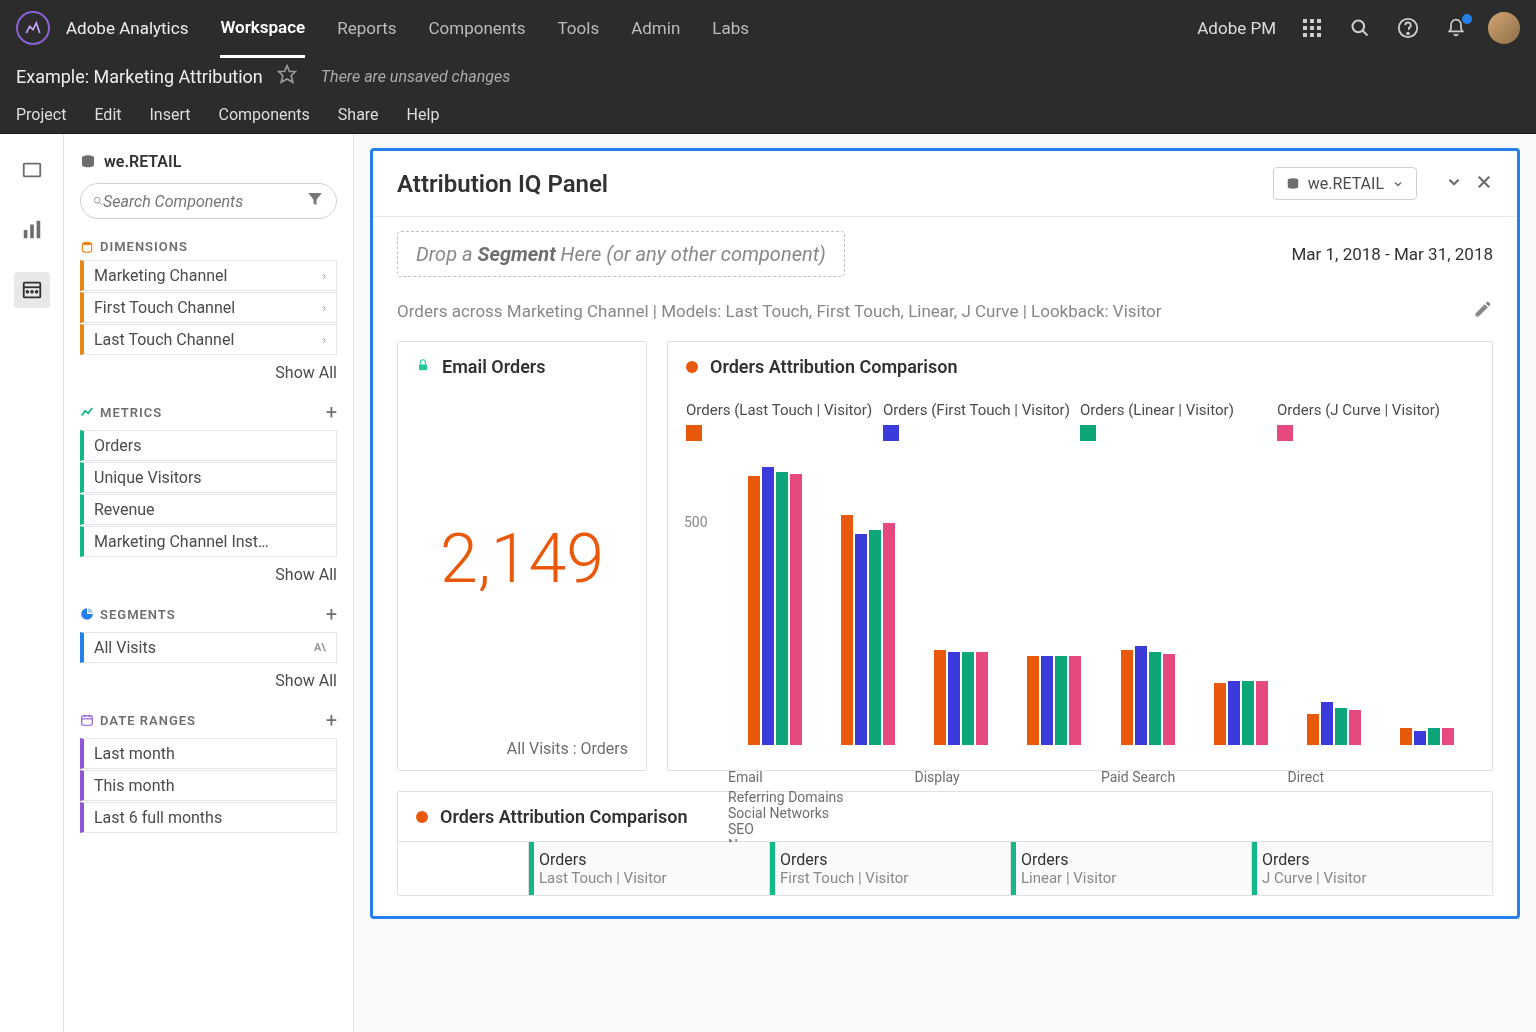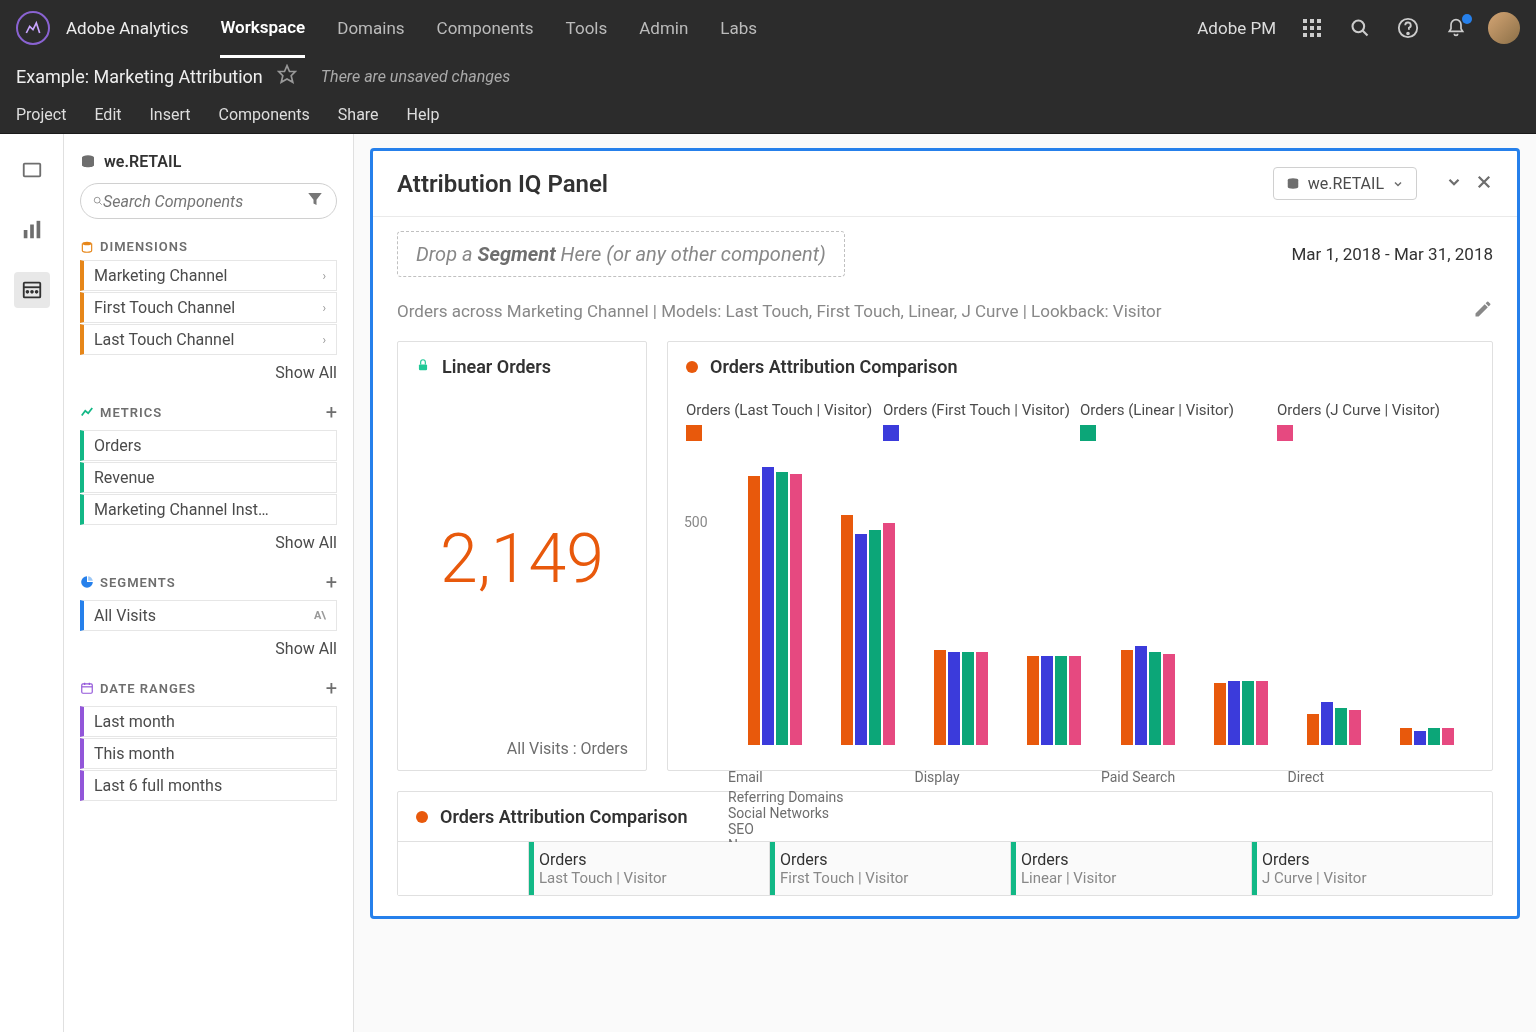--- a/index.html
+++ b/index.html
@@ -110,21 +110,21 @@
 </head>
 <body>
 
 <div class="topnav">
   <div class="logo">
     <svg viewBox="0 0 24 24" fill="none" stroke="#c9a6ff" stroke-width="2">
         <path d="M4 18 L8 10 L12 14 L16 6 L20 18"></path>
       </svg>
   </div>
   <div class="app-name">Adobe Analytics</div>
-  <div id="nav-items" style="display: contents;"><span class="nav-item active">Workspace</span><span class="nav-item">Domains</span><span class="nav-item">Components</span><span class="nav-item">Tools</span><span class="nav-item">Admin</span><span class="nav-item">Labs</span></div>
+  <div id="nav-items" style="display: contents;"><span class="nav-item active">Workspace</span><span class="nav-item">Reports</span><span class="nav-item">Components</span><span class="nav-item">Tools</span><span class="nav-item">Admin</span><span class="nav-item">Labs</span></div>
   <div class="spacer"></div>
   <div class="right-item">Adobe PM</div>
   <div class="right-item icon-btn">
     <svg width="18" height="18" viewBox="0 0 18 18" fill="#ccc">
         <rect x="0" y="0" width="4" height="4"></rect>
         <rect x="7" y="0" width="4" height="4"></rect>
         <rect x="14" y="0" width="4" height="4"></rect>
         <rect x="0" y="7" width="4" height="4"></rect>
         <rect x="7" y="7" width="4" height="4"></rect>
         <rect x="14" y="7" width="4" height="4"></rect>
@@ -248,20 +248,23 @@
         <svg width="14" height="14" viewBox="0 0 24 24" fill="none" stroke="#12b886" stroke-width="3">
             <path d="M3 18 L9 10 L14 14 L21 5"></path>
           </svg>
         <span>METRICS</span>
       </span>
       <span class="add">+</span>
     </div>
     <div id="met-list">
         <div class="comp-item green">
           <span>Orders</span>
+        </div>
+        <div class="comp-item green">
+          <span>Unique Visitors</span>
         </div>
         <div class="comp-item green">
           <span>Revenue</span>
         </div>
         <div class="comp-item green">
           <span>Marketing Channel Inst…</span>
         </div>
       </div>
     <div class="show-all">Show All</div>
 
@@ -352,21 +355,21 @@
       <div class="viz-row">
 
         <div class="card total-card">
           <div class="card-head">
             <span class="lock-ic">
               <svg width="14" height="14" viewBox="0 0 24 24" fill="#20c997">
                   <rect x="5" y="11" width="14" height="10" rx="2"></rect>
                   <path d="M8 11V7a4 4 0 1 1 8 0v4" fill="none" stroke="#20c997" stroke-width="2"></path>
                 </svg>
             </span>
-            <span>Linear Orders</span>
+            <span>Email Orders</span>
           </div>
           <div class="total-num">2,149</div>
           <div class="total-foot">All Visits : Orders</div>
         </div>
 
         <div class="card chart-card">
           <div class="card-head">
             <span class="dot orange"></span>
             <span>Orders Attribution Comparison</span>
           </div>

